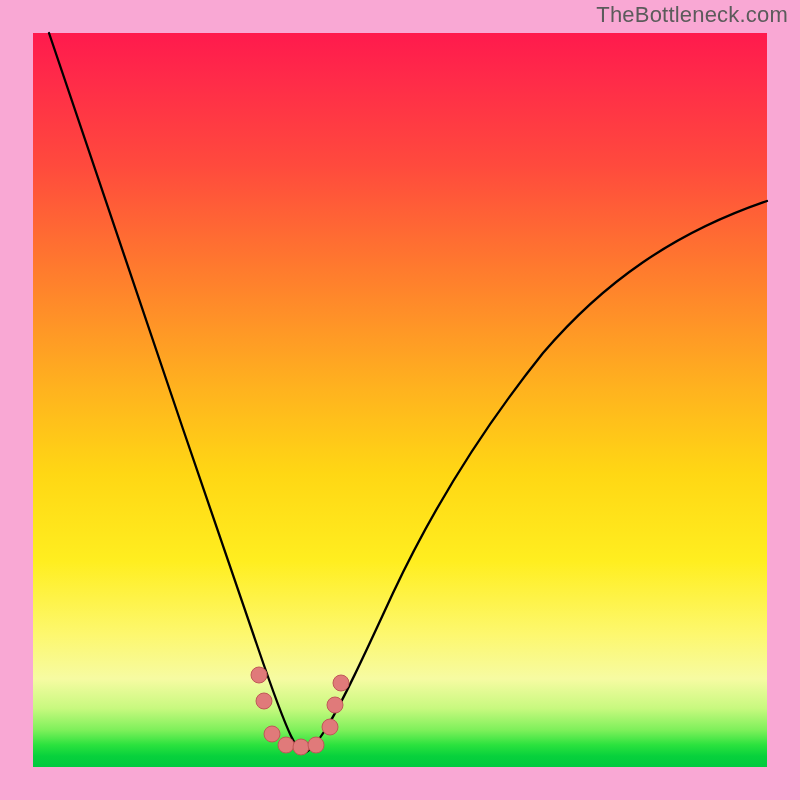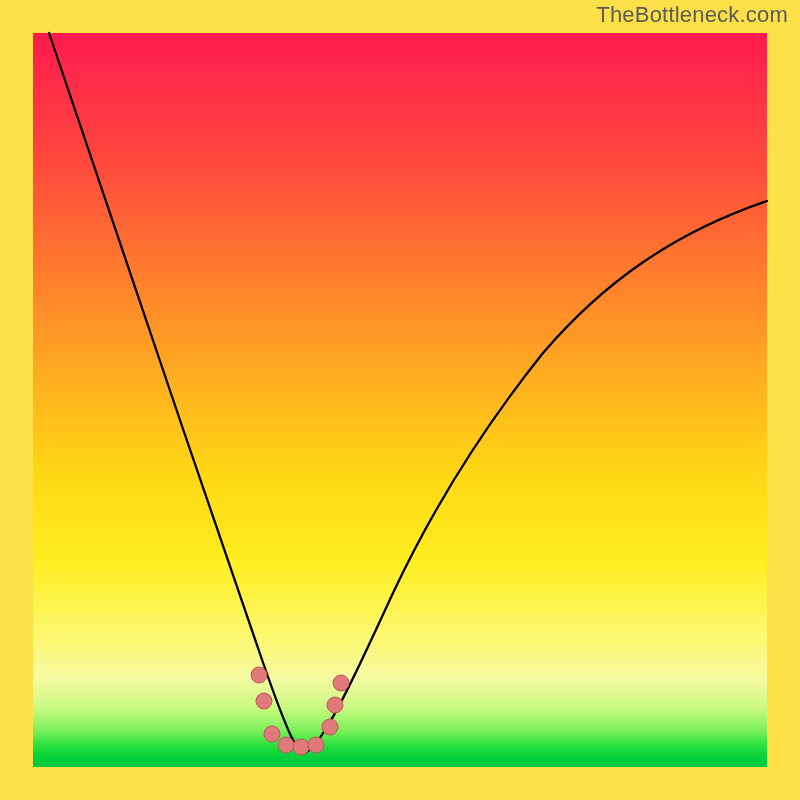--- a/index.html
+++ b/index.html
@@ -8,21 +8,21 @@
     width: 800px;
     height: 800px;
     overflow: hidden;
     background: #000;
     font-family: Arial, Helvetica, sans-serif;
   }
   .stage {
     position: relative;
     width: 800px;
     height: 800px;
-    background: #fde047;
+    background: #f9a8d4;
   }
   .plot-area {
     position: absolute;
     left: 33px;
     top: 33px;
     width: 734px;
     height: 734px;
     
     background: linear-gradient(
       to bottom,

